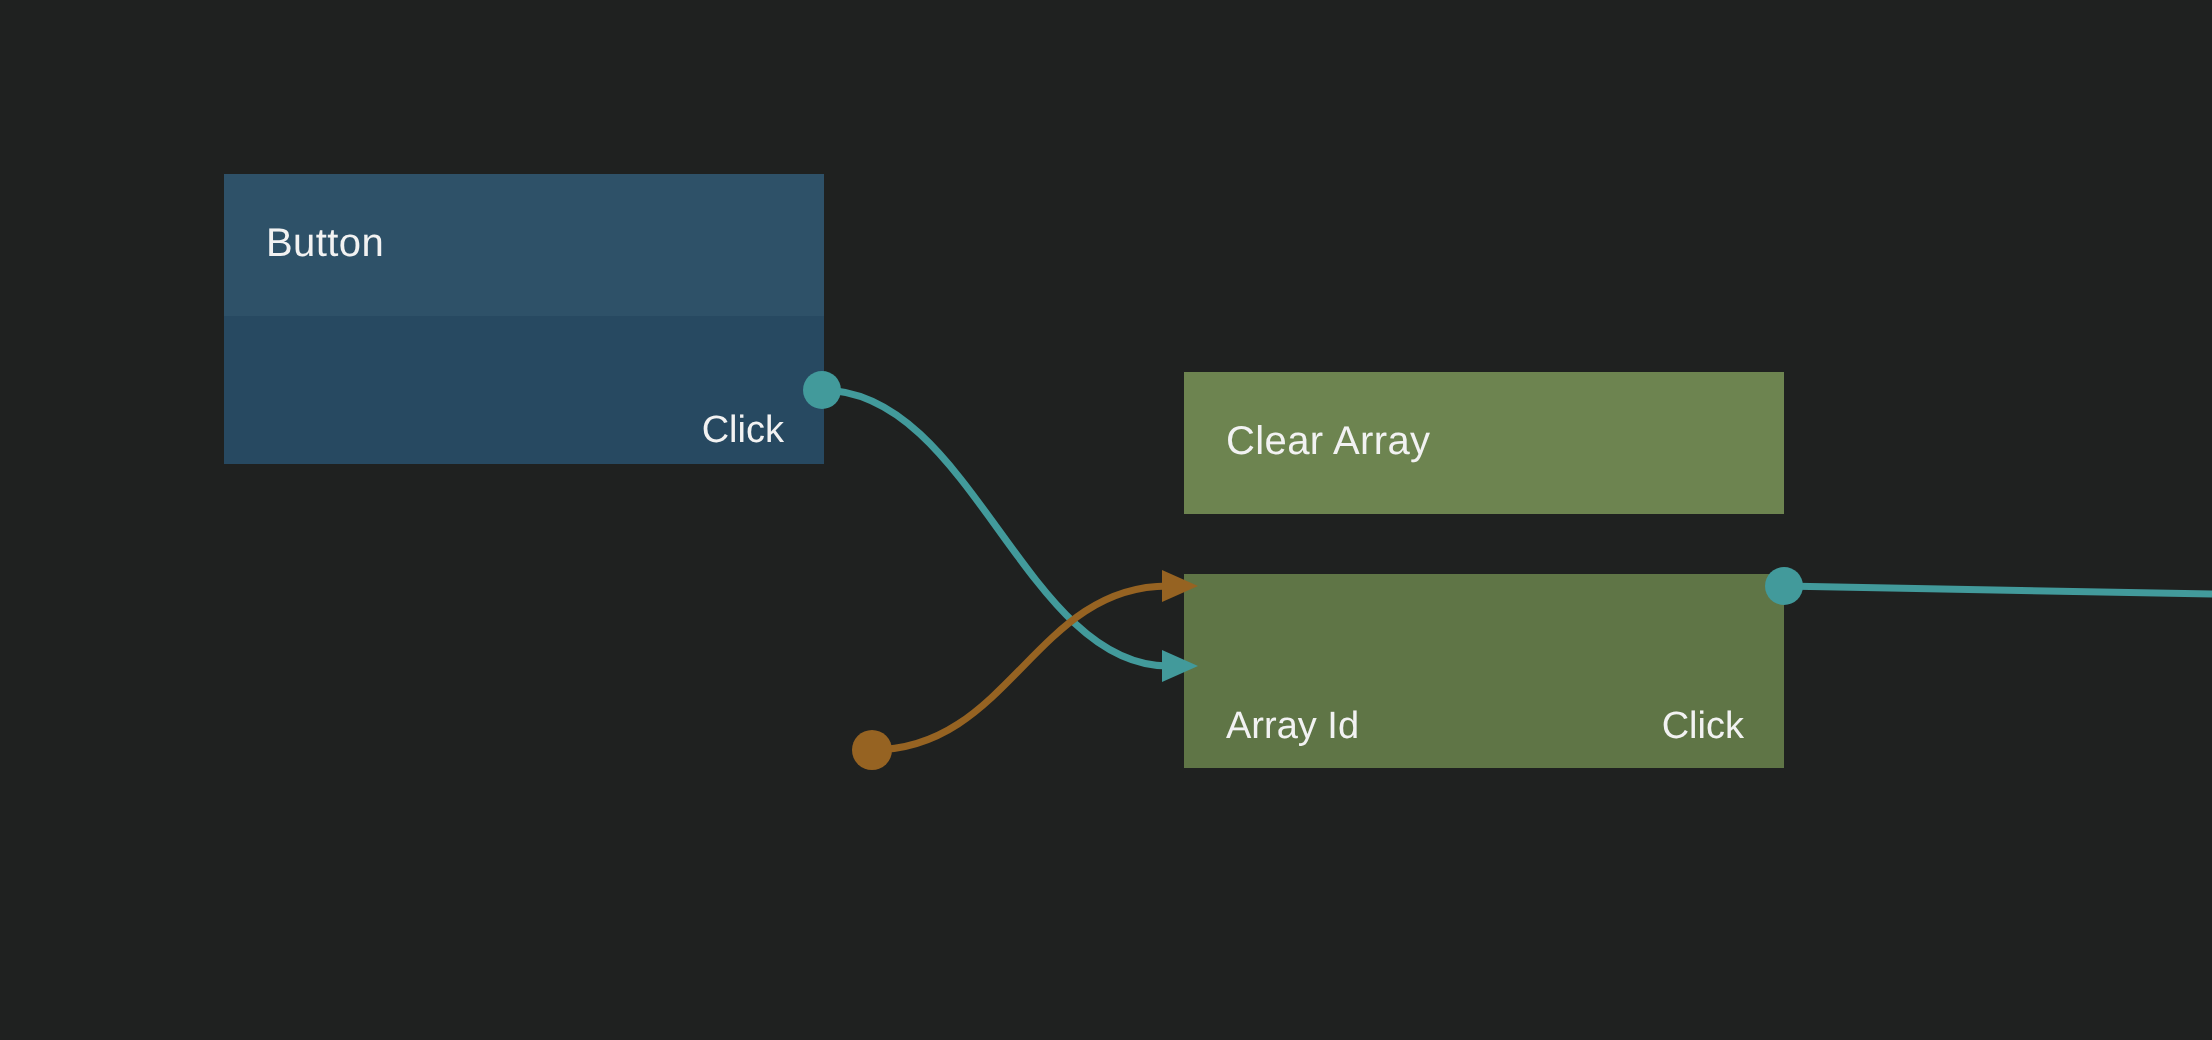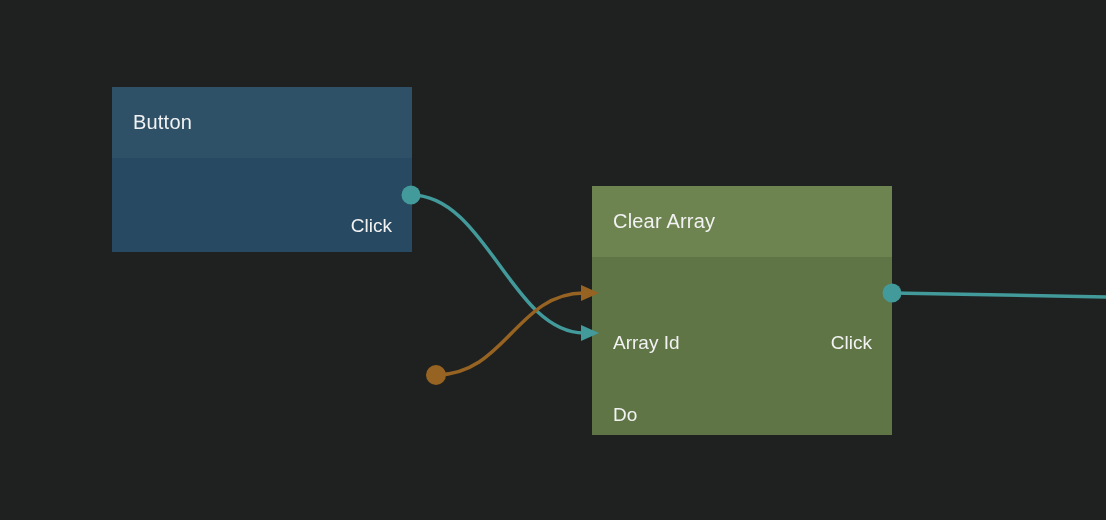--- a/index.html
+++ b/index.html
@@ -54,21 +54,21 @@
     display: flex;
     align-items: center;
     height: 40px;
     padding-left: 21px;
     padding-right: 20px;
     box-sizing: border-box;
     margin-top: 41px;
   }
   .row.single-row { height: auto; }
   .row.out { justify-content: flex-end; }
-  .row.between { justify-content: space-between; align-items: flex-end; }
+  .row.between { justify-content: space-between; }
   .port-label {
     font-size: 19px;
     color: var(--text, #f2f2f2);
   }
   svg.wires {
     position: absolute;
     left: 0;
     top: 0;
     z-index: 5;
   }
@@ -78,43 +78,40 @@
   .arrowhead.teal { fill: var(--wire-teal, #429a9b); }
   .arrowhead.orange { fill: var(--wire-orange, #966322); }
   .port.teal { fill: var(--wire-teal, #429a9b); }
   .port.orange { fill: var(--wire-orange, #966322); }
 </style>
 </head>
 <body>
 
 <div class="canvas">
 
-  <div class="node blue" style="left:112px; top:87px; width:300px; height:165px;">
+  <div class="node blue" style="left:112px; top:87px; width:300px; height:145px;">
     <div class="header">
       <span class="title">Button</span>
     </div>
     <div class="body single">
       <div class="row out single-row">
         <span class="port-label">Click</span>
       </div>
     </div>
   </div>
 
 
-  <div class="node green" style="left:592px; top:186px; width:300px; height:182px;">
+  <div class="node green" style="left:592px; top:186px; width:300px; height:182px;gap:30px;">
     <div class="header">
       <span class="title">Clear Array</span>
     </div>
     <div class="body rows">
       <div class="row between">
         <span class="port-label">Array Id</span>
         <span class="port-label">Click</span>
-      </div>
-      <div class="row">
-        <span class="port-label">Do</span>
       </div>
     </div>
   </div>
 
   <svg class="wires" width="1106" height="520" viewBox="0 0 1106 520">
 
     <path class="wire teal" d="M 411 195 C 486 195, 512 333, 584 333"></path>
     <polygon class="arrowhead teal" points="581,325 599,333 581,341"></polygon>
 
     <path class="wire orange" d="M 436 375 C 505 375, 517 293, 584 293"></path>

